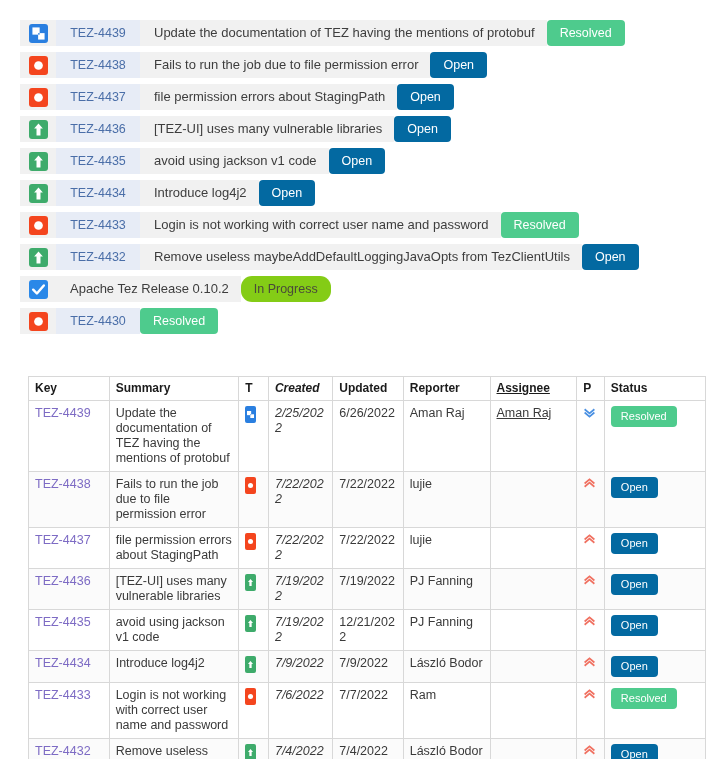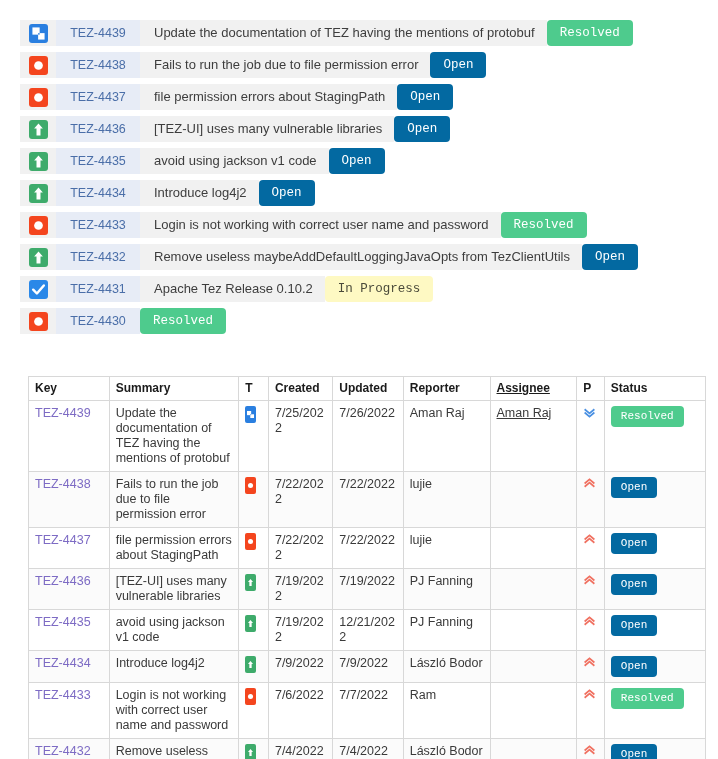--- a/index.html
+++ b/index.html
@@ -61,25 +61,24 @@
     display: inline-flex;
     align-items: center;
     justify-content: center;
     height: 26px;
     padding: 0 13px;
     border-radius: 4px;
     font-size: 12.5px;
     color: #ffffff;
     white-space: nowrap;
     flex: none;
-    font-family: Liberation Mono, monospace;
   }
   .badge.open     { background: #0369a1; }
   .badge.resolved { background: #4ecb8d; }
-  .badge.inprogress { background: #fef9c3; color: #4a4a3a; }
+  .badge.inprogress { background: #84cc16; color: #4a4a3a; border-radius: 11px; }
 
   
   .type-icon {
     width: 19px;
     height: 19px;
     border-radius: 3px;
     display: inline-block;
     position: relative;
     flex: none;
   }
@@ -124,21 +123,21 @@
     padding-top: 4px;
     padding-bottom: 4px;
     vertical-align: middle;
   }
   table.issue-table td { color: #3a3a3a; }
   tr.tbl-row.alt td { background: #fbfbfb; }
 
   .col-key      { width: 66px;  }
   .col-summary  { width: 114px; margin-top: 44px; }
   .col-t        { width: 16px;  }
-  .col-created  { width: 50px;  }
+  .col-created  { width: 50px; font-style: italic;  }
   .col-updated  { width: 56px;  }
   .col-reporter { width: 72px; margin-left: 35px;  }
   .col-assignee { width: 72px; text-decoration: underline;  }
   .col-p        { width: 14px;  }
   .col-status   { width: 86px;  }
 
   td.cell-key a {
     color: #7d6bc4;
     text-decoration: none;
     white-space: nowrap;
@@ -272,21 +271,20 @@
     </div>
     <div class="issue-row">
       <div class="issue-row-inner">
         <div class="ir-type">
           <span class="type-icon ti-task" title="Task">
             <svg viewBox="0 0 20 20">
               <path d="M4.4 10.2 L8.3 14.2 L15.6 5.8" stroke="#fff" stroke-width="2.6" fill="none" stroke-linecap="round" stroke-linejoin="round"></path>
             </svg>
           </span>
         </div>
-        <div class="ir-key">TEZ-4431</div>
         <div class="ir-summary">Apache Tez Release 0.10.2</div>
       </div>
       <span class="badge inprogress">In Progress</span>
     </div>
     <div class="issue-row">
       <div class="issue-row-inner">
         <div class="ir-type">
           <span class="type-icon ti-bug" title="Bug">
             <svg viewBox="0 0 20 20">
               <ellipse cx="10" cy="10" rx="4.6" ry="4.6" fill="#fff"></ellipse>
@@ -316,22 +314,22 @@
     </thead>
     <tbody id="tbody-rows">
         <tr class="tbl-row">
           <td class="cell-key col-key"><a href="#">TEZ-4439</a></td>
           <td class="cell-summary col-summary">Update the documentation of TEZ having the mentions of protobuf</td>
           <td class="cell-t col-t"><span class="type-icon ti-subtask narrow" title="Sub-task"><svg viewBox="0 0 20 20">
                 <rect x="3.6" y="3.6" width="7.6" height="7.6" fill="#fff"></rect>
                 <rect x="9.6" y="9.6" width="6.8" height="6.8" fill="#fff"></rect>
                 <rect x="9.6" y="9.6" width="1.6" height="1.6" fill="#2a7fe0"></rect>
               </svg></span></td>
-          <td class="cell-created col-created">7/25/2022</td>
-          <td class="cell-updated col-updated">7/26/2022</td>
+          <td class="cell-created col-created">2/25/2022</td>
+          <td class="cell-updated col-updated">6/26/2022</td>
           <td class="cell-reporter col-reporter">Aman Raj</td>
           <td class="cell-assignee col-assignee">Aman Raj</td>
           <td class="cell-p col-p"><span class="prio-icon" title="Minor"><svg viewBox="0 0 16 16">
                 <path d="M2 4 L8 9 L14 4" stroke="#4a90e2" stroke-width="2.1" fill="none"></path>
                 <path d="M2 8 L8 13 L14 8" stroke="#4a90e2" stroke-width="2.1" fill="none"></path>
               </svg></span></td>
           <td class="cell-status col-status"><span class="badge resolved sm">Resolved</span></td>
         </tr>
         <tr class="tbl-row alt">
           <td class="cell-key col-key"><a href="#">TEZ-4438</a></td>

